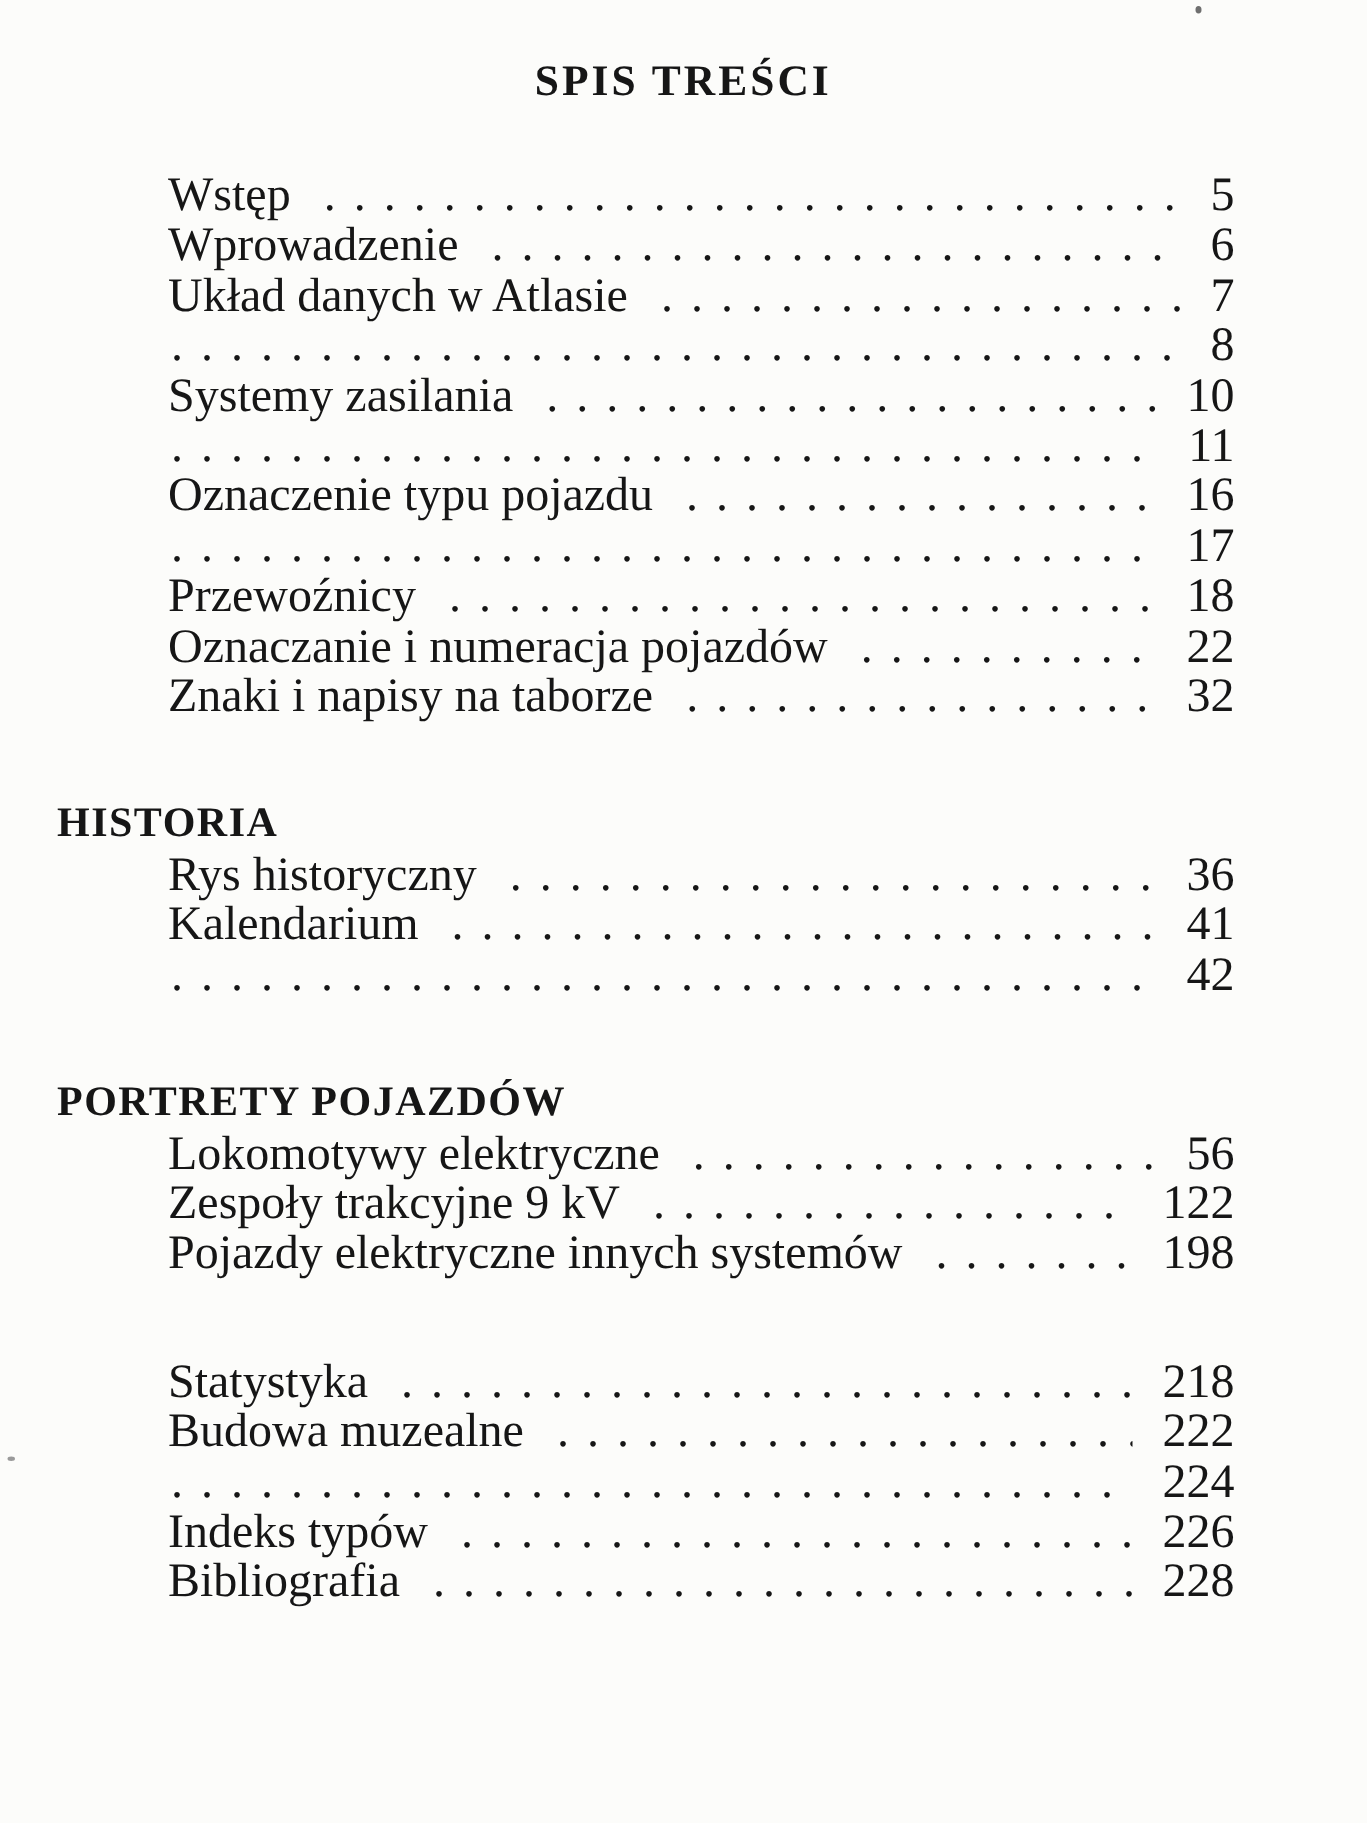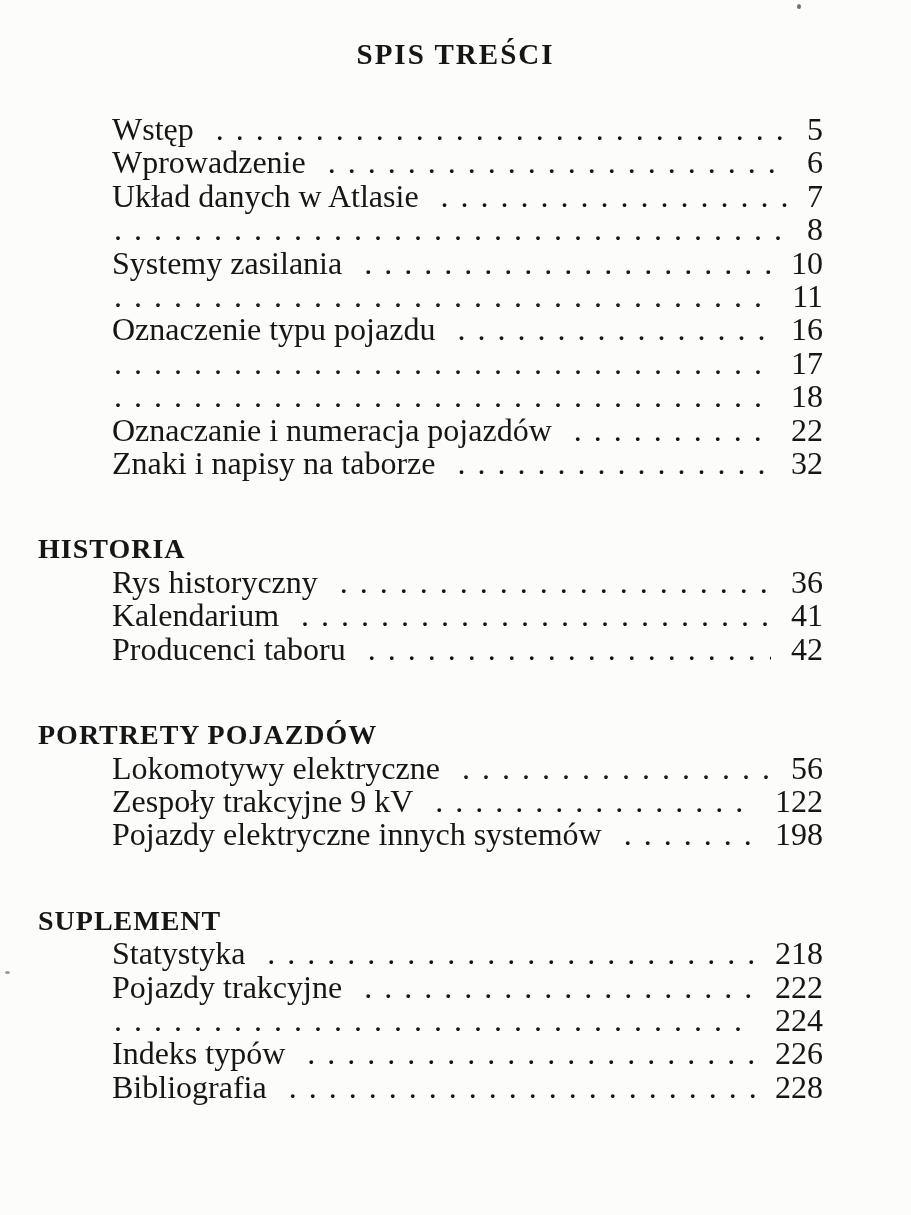--- a/index.html
+++ b/index.html
@@ -121,20 +121,21 @@
           <div class="row">
             <span class="label">Oznaczenie typu pojazdu</span>
             <span class="dots">. . . . . . . . . . . . . . . . . . . . . . . . . . . . . . . . . . . . . . . . . . . . . . . . . . . . . . . . . . . . . . . . . . . . . . </span>
             <span class="pagenum">16</span>
           </div>
           <div class="row">
             <span class="dots">. . . . . . . . . . . . . . . . . . . . . . . . . . . . . . . . . . . . . . . . . . . . . . . . . . . . . . . . . . . . . . . . . . . . . . </span>
             <span class="pagenum">17</span>
           </div>
           <div class="row">
+            <span class="label">Przewoźnicy</span>
             <span class="dots">. . . . . . . . . . . . . . . . . . . . . . . . . . . . . . . . . . . . . . . . . . . . . . . . . . . . . . . . . . . . . . . . . . . . . . </span>
             <span class="pagenum">18</span>
           </div>
           <div class="row">
             <span class="label">Oznaczanie i numeracja pojazdów</span>
             <span class="dots">. . . . . . . . . . . . . . . . . . . . . . . . . . . . . . . . . . . . . . . . . . . . . . . . . . . . . . . . . . . . . . . . . . . . . . </span>
             <span class="pagenum">22</span>
           </div>
           <div class="row">
             <span class="label">Znaki i napisy na taborze</span>
@@ -150,21 +151,20 @@
             <span class="label">Rys historyczny</span>
             <span class="dots">. . . . . . . . . . . . . . . . . . . . . . . . . . . . . . . . . . . . . . . . . . . . . . . . . . . . . . . . . . . . . . . . . . . . . . </span>
             <span class="pagenum">36</span>
           </div>
           <div class="row">
             <span class="label">Kalendarium</span>
             <span class="dots">. . . . . . . . . . . . . . . . . . . . . . . . . . . . . . . . . . . . . . . . . . . . . . . . . . . . . . . . . . . . . . . . . . . . . . </span>
             <span class="pagenum">41</span>
           </div>
           <div class="row">
-            <span class="label">Producenci taboru</span>
             <span class="dots">. . . . . . . . . . . . . . . . . . . . . . . . . . . . . . . . . . . . . . . . . . . . . . . . . . . . . . . . . . . . . . . . . . . . . . </span>
             <span class="pagenum">42</span>
           </div>
         </div>
       </div>
       <div class="section with-heading">
         <div class="heading">PORTRETY POJAZDÓW</div>
         <div class="entries">
           <div class="row">
             <span class="label">Lokomotywy elektryczne</span>
@@ -177,29 +177,28 @@
             <span class="pagenum">122</span>
           </div>
           <div class="row">
             <span class="label">Pojazdy elektryczne innych systemów</span>
             <span class="dots">. . . . . . . . . . . . . . . . . . . . . . . . . . . . . . . . . . . . . . . . . . . . . . . . . . . . . . . . . . . . . . . . . . . . . . </span>
             <span class="pagenum">198</span>
           </div>
         </div>
       </div>
       <div class="section with-heading">
-        <div class="heading">SUPLEMENT</div>
         <div class="entries">
           <div class="row">
             <span class="label">Statystyka</span>
             <span class="dots">. . . . . . . . . . . . . . . . . . . . . . . . . . . . . . . . . . . . . . . . . . . . . . . . . . . . . . . . . . . . . . . . . . . . . . </span>
             <span class="pagenum">218</span>
           </div>
           <div class="row">
-            <span class="label">Pojazdy trakcyjne</span>
+            <span class="label">Budowa muzealne</span>
             <span class="dots">. . . . . . . . . . . . . . . . . . . . . . . . . . . . . . . . . . . . . . . . . . . . . . . . . . . . . . . . . . . . . . . . . . . . . . </span>
             <span class="pagenum">222</span>
           </div>
           <div class="row">
             <span class="dots">. . . . . . . . . . . . . . . . . . . . . . . . . . . . . . . . . . . . . . . . . . . . . . . . . . . . . . . . . . . . . . . . . . . . . . </span>
             <span class="pagenum">224</span>
           </div>
           <div class="row">
             <span class="label">Indeks typów</span>
             <span class="dots">. . . . . . . . . . . . . . . . . . . . . . . . . . . . . . . . . . . . . . . . . . . . . . . . . . . . . . . . . . . . . . . . . . . . . . </span>

